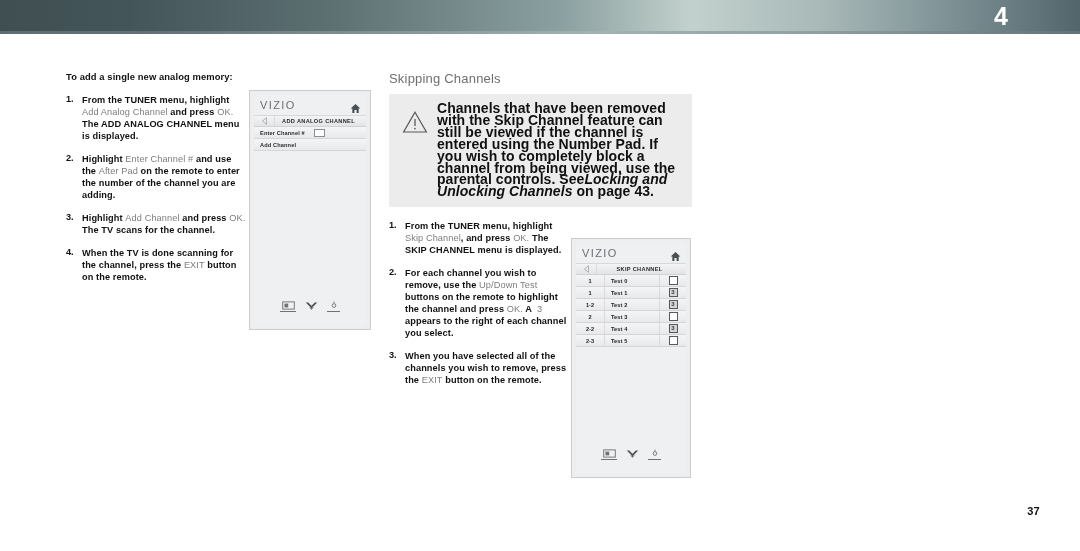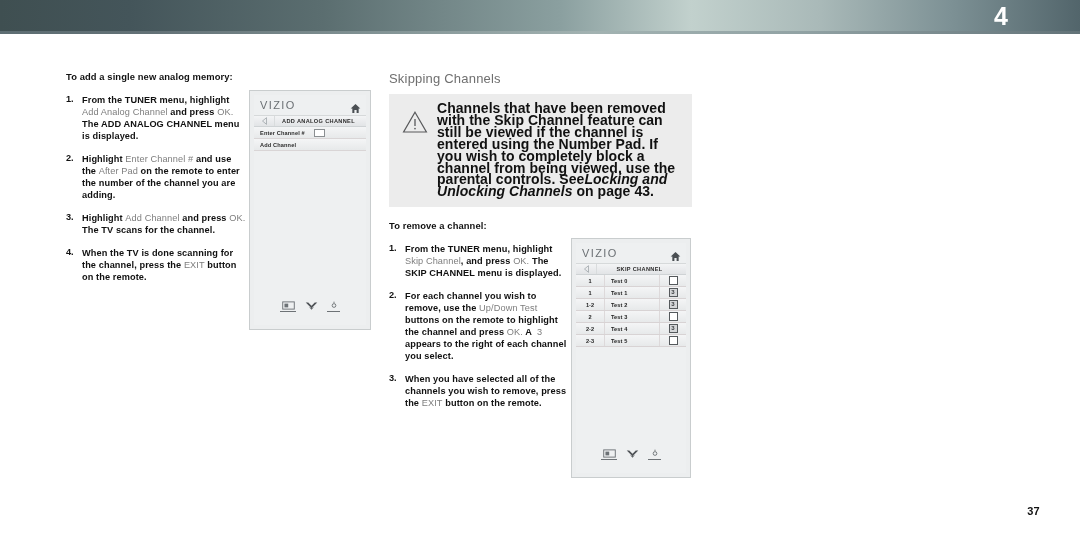--- a/index.html
+++ b/index.html
@@ -427,21 +427,20 @@
     <span id="caution-icon">
       <svg viewBox="0 0 26 24" width="26" height="24" aria-hidden="true">
         <path d="M13 2.2 L24.4 22 L1.6 22 Z" fill="none" stroke="#58595b" stroke-width="1.2"></path>
         <path d="M13 9 L13 16" stroke="#58595b" stroke-width="1.3"></path>
         <circle cx="13" cy="18.6" r="0.85" fill="#58595b"></circle>
       </svg>
     </span>
     <div id="caution-text">Channels that have been removed with the Skip Channel feature can still be viewed if the channel is entered using the Number Pad. If you wish to completely block a channel from being viewed, use the parental controls. See<span class="it">Locking and Unlocking Channels</span> on page 43.</div>
   </div>
 
-  <div id="remove-heading">To remove a channel:</div>
 
   <div id="remove-list">
     <div class="num-item">
       <div class="num-marker">1.</div>
       <div class="num-body">From the<span class="bd">&nbsp;TUNER</span> menu, highlight <span class="lt">Skip Channel</span>, and press <span class="lt">OK.</span> The SKIP CHANNEL menu is displayed.</div>
     </div>
 
     <div class="num-item">
       <div class="num-marker">2.</div>
       <div class="num-body">For each channel you wish to remove, use the <span class="lt">Up/Down Test</span> buttons on the remote to highlight the channel and press <span class="lt">OK.</span> A <span class="lt">&nbsp;3</span> appears to the right of each channel you select.</div>

